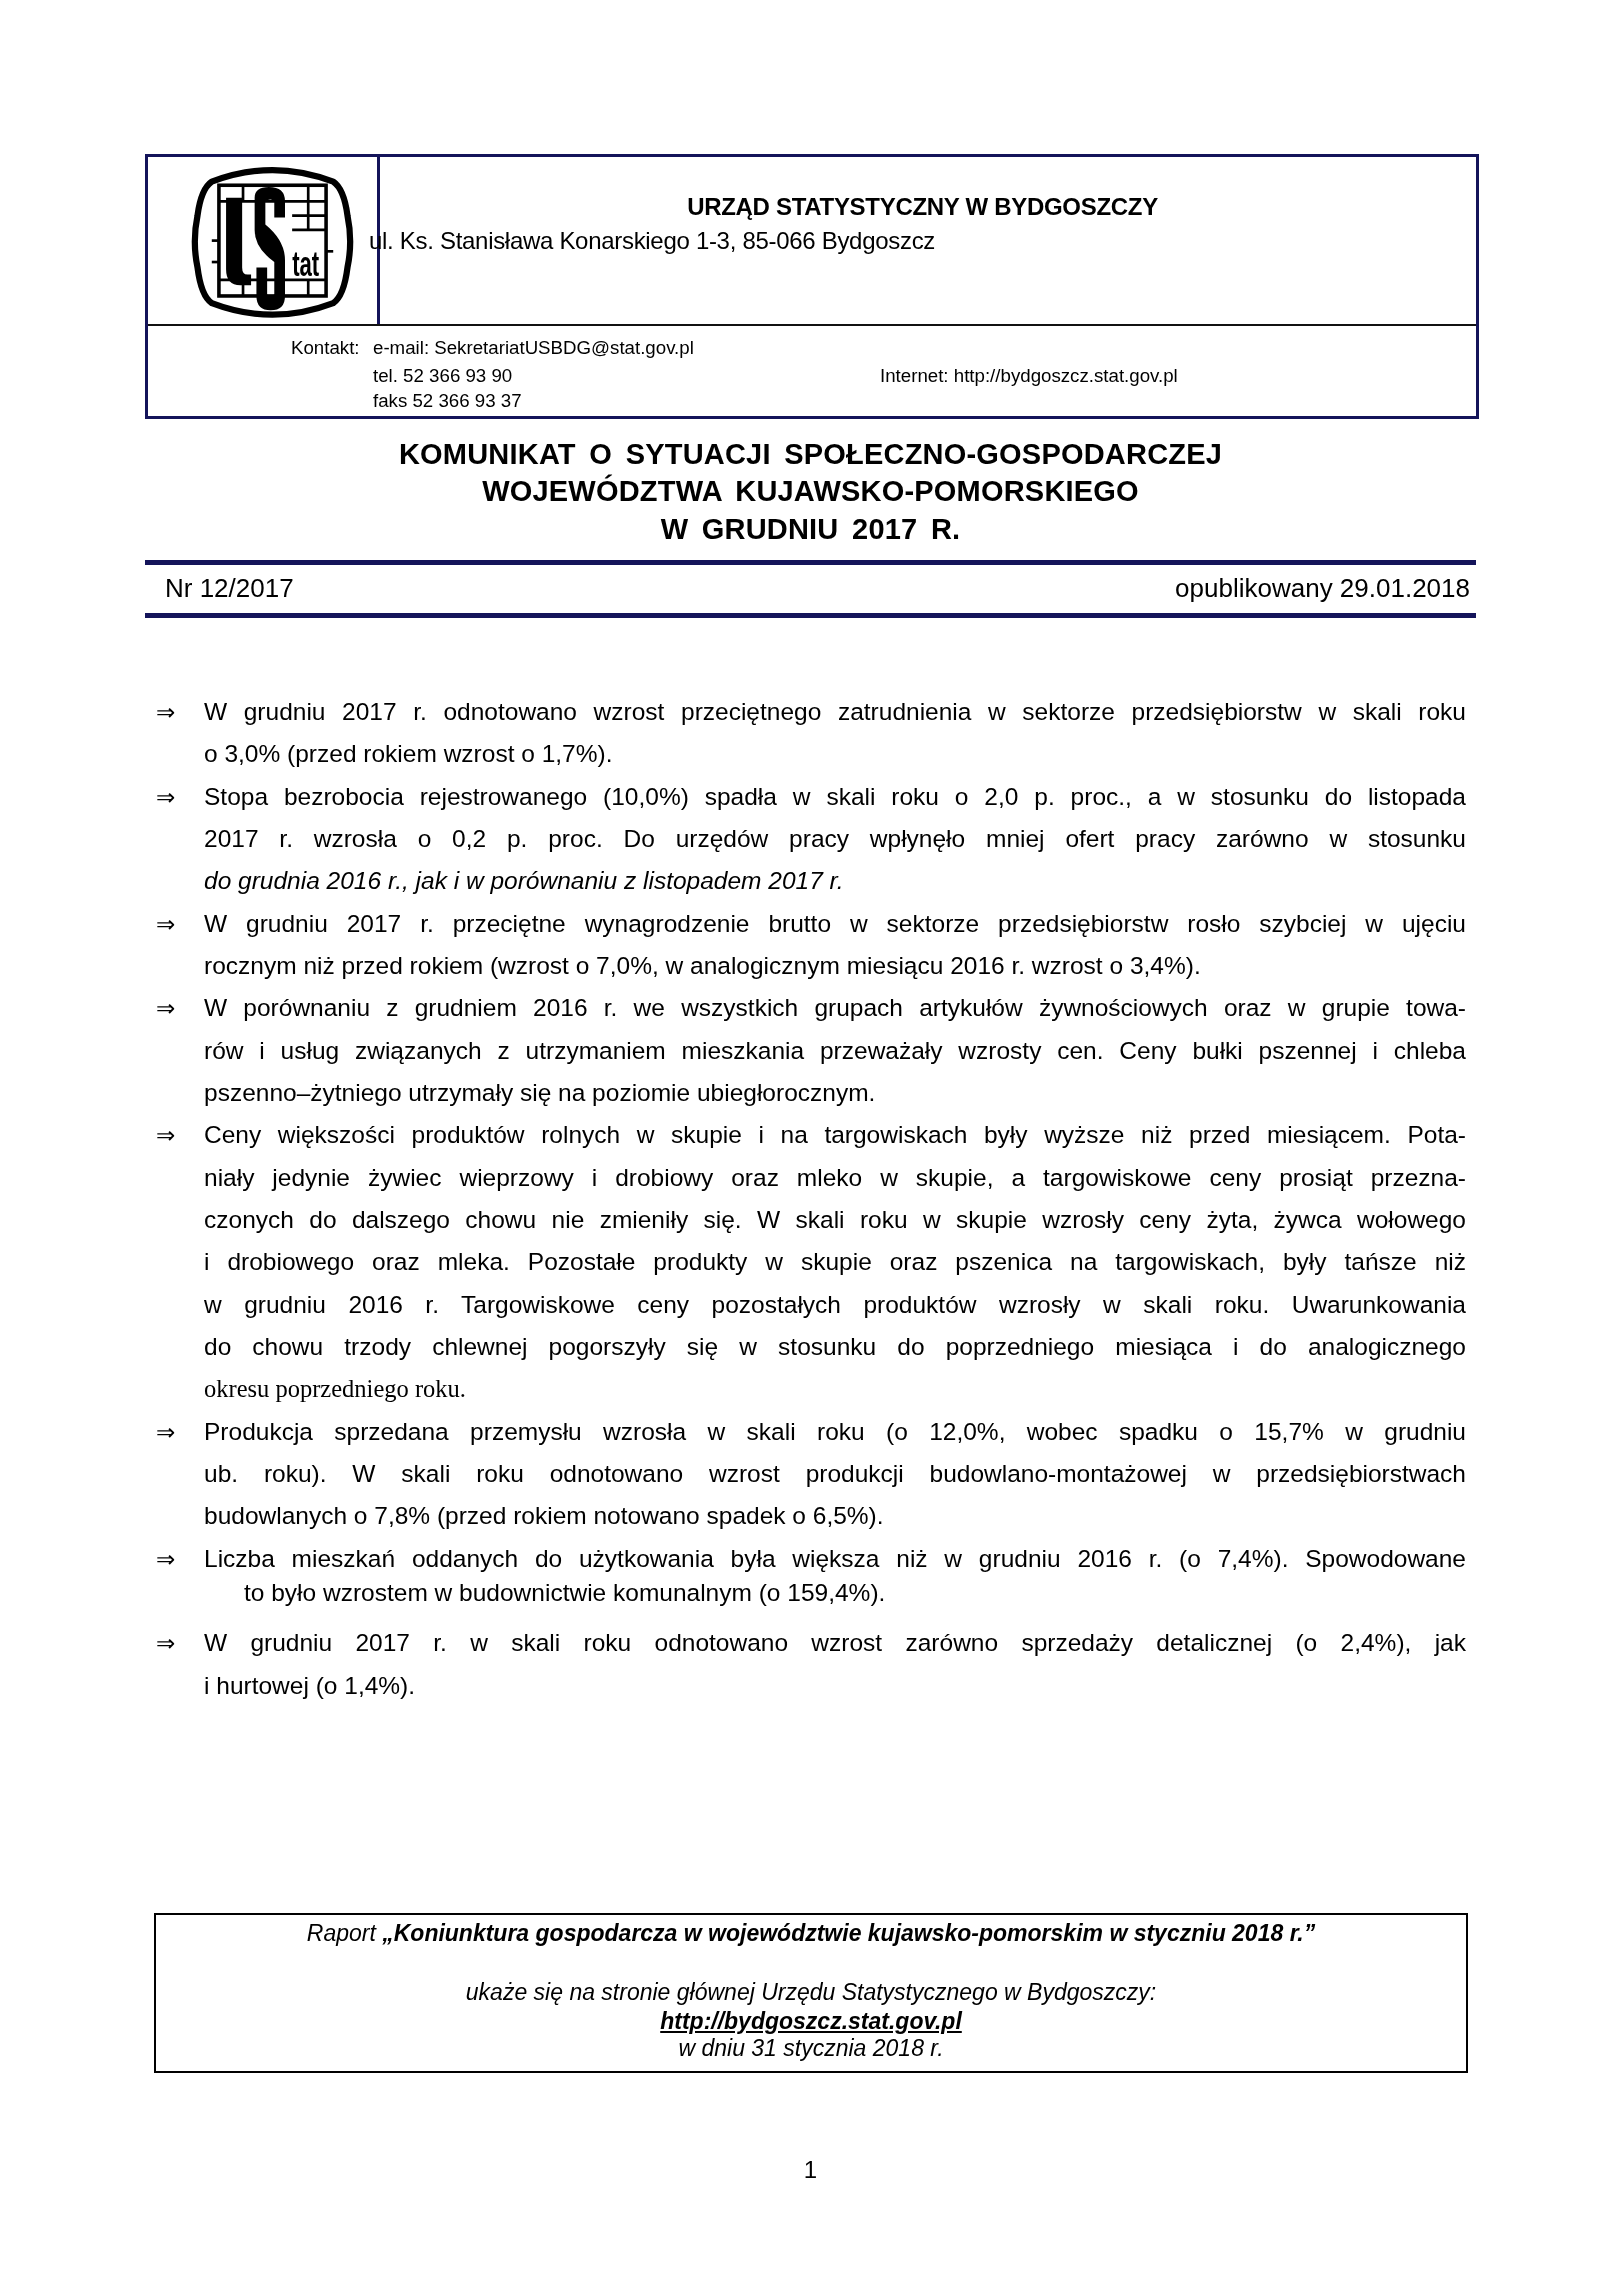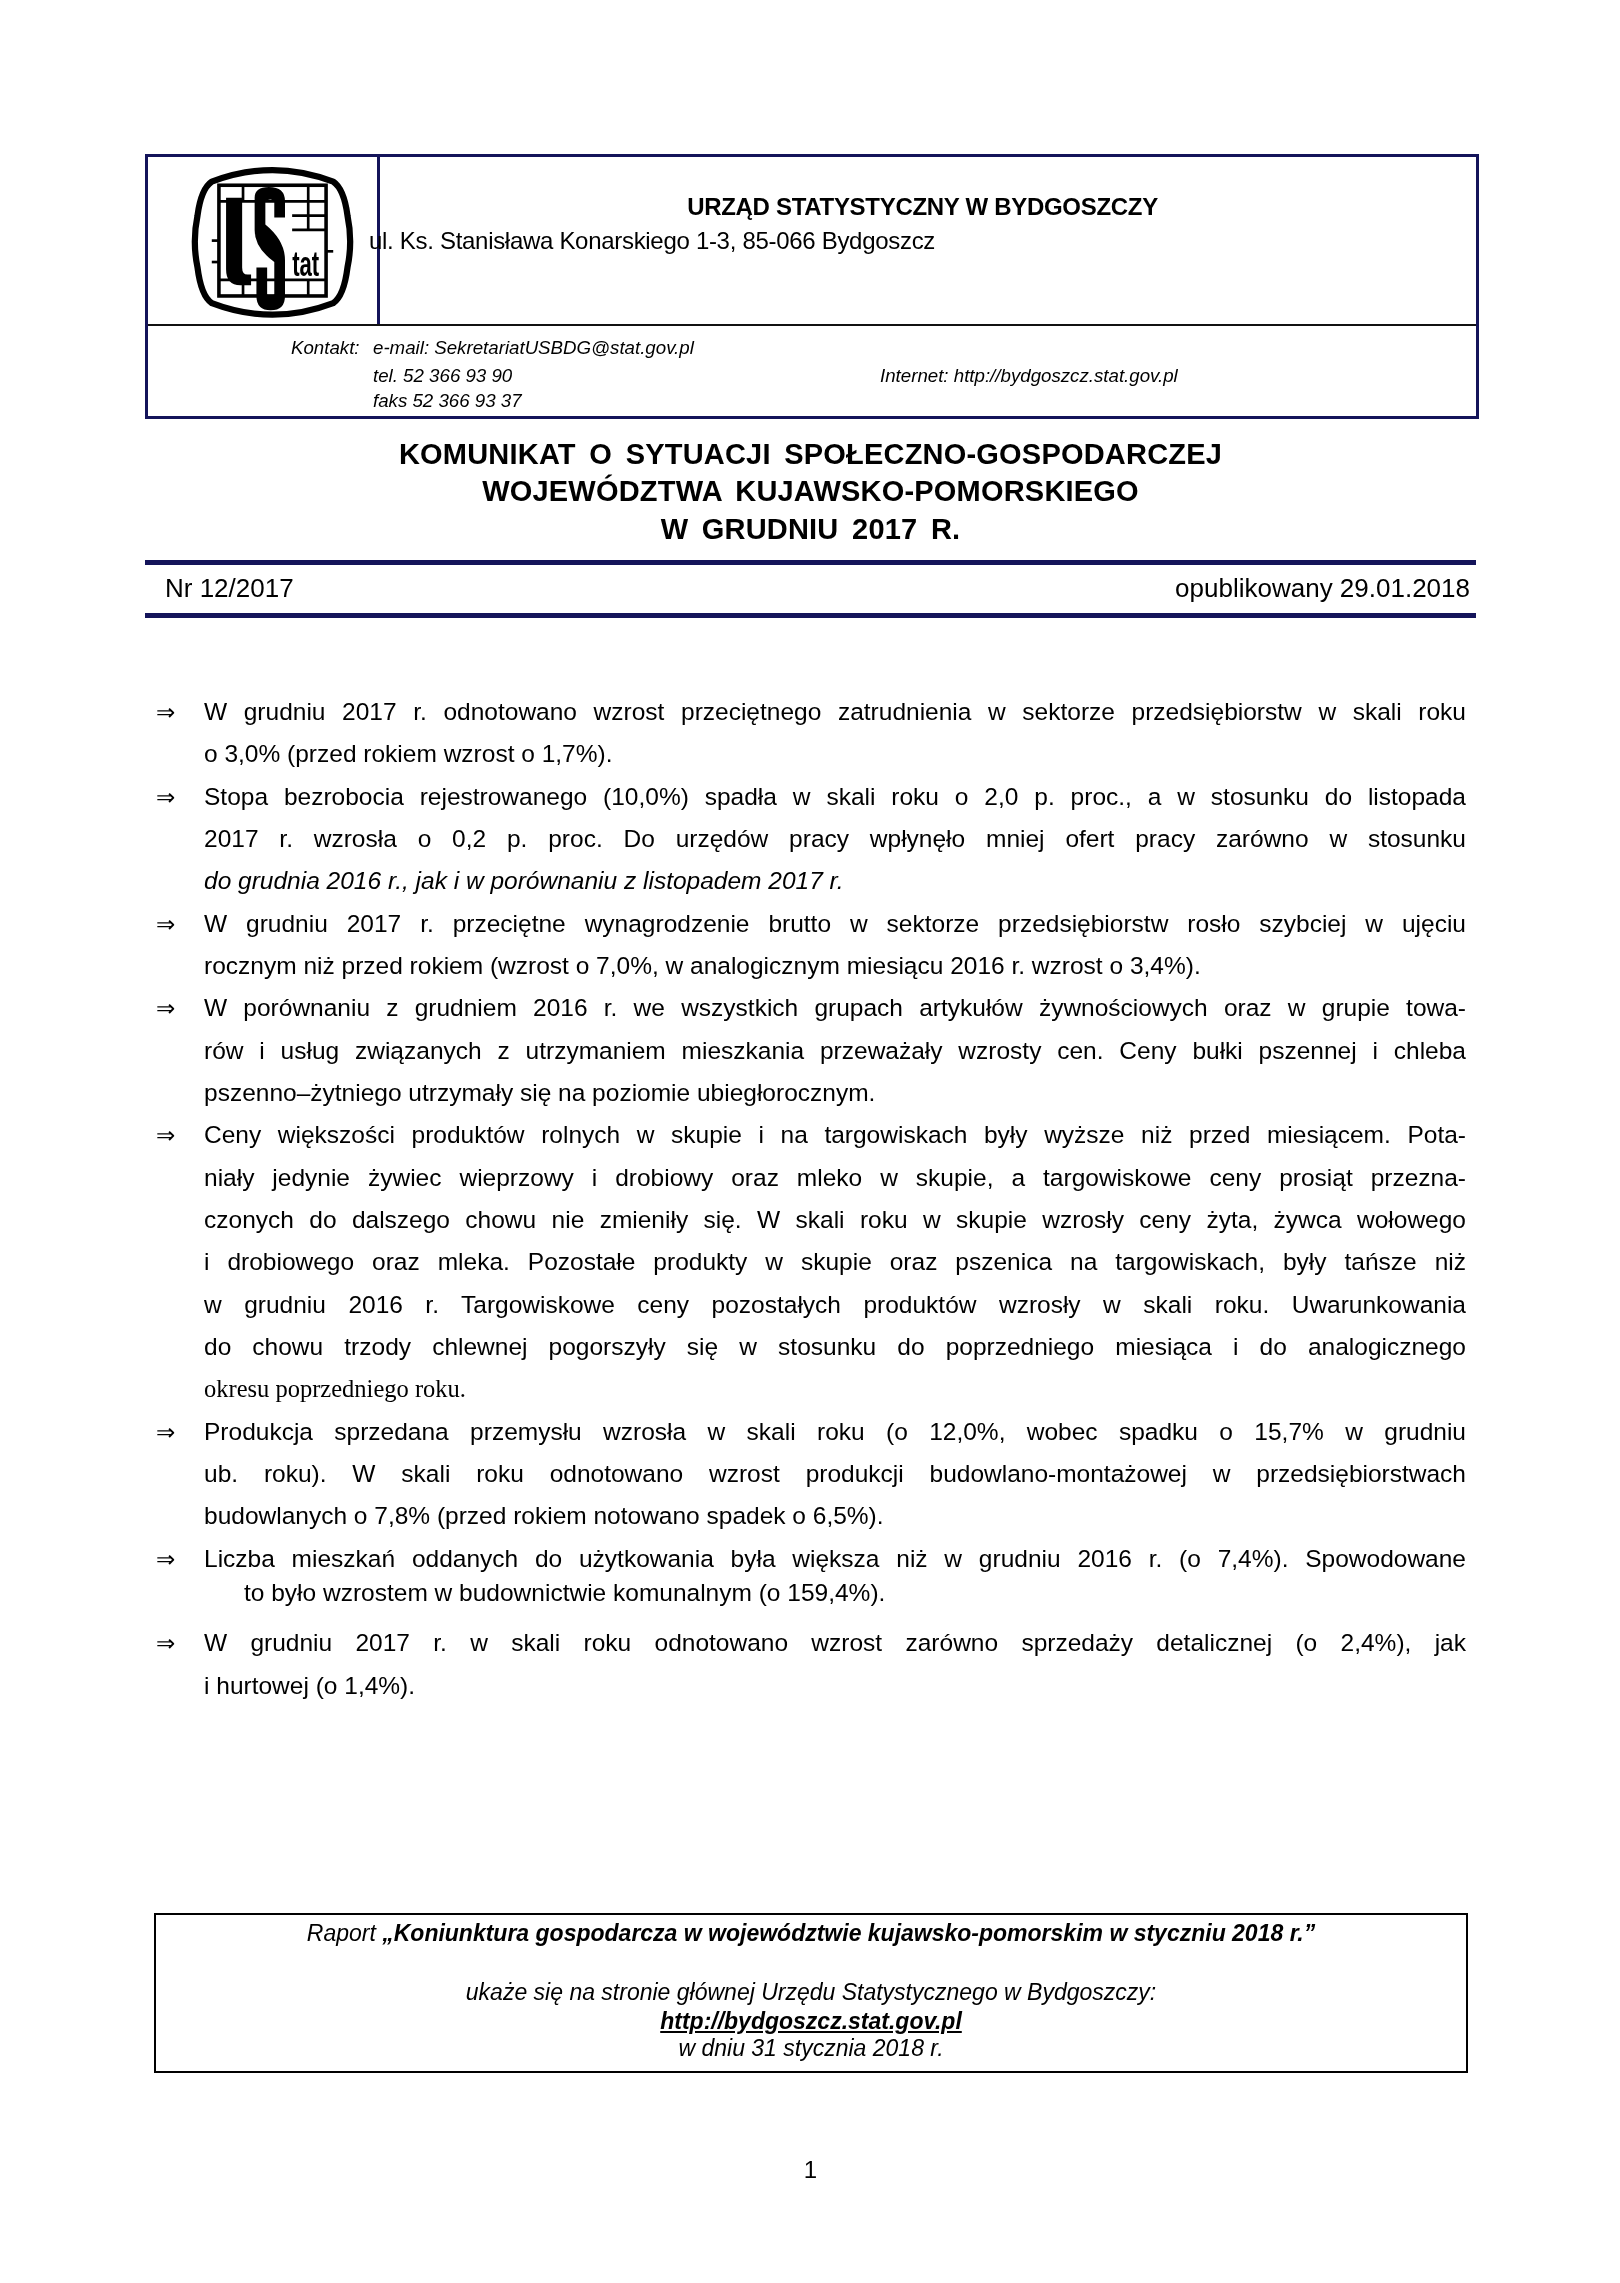--- a/index.html
+++ b/index.html
@@ -10,21 +10,21 @@
   .hdr-box { position: absolute; left: 145px; top: 154px; width: 1328px; height: 259px;
              border: 3.6px solid #14145a; box-sizing: content-box; }
   .hdr-logo-cell { position: absolute; left: 12px; top: 0; width: 217px; height: 167px;
                    border-right: 3.6px solid #14145a; }
   .hdr-hline { position: absolute; left: 0; right: 0; top: 167px; height: 0; border-top: 2.7px solid #111; }
   .logo { position: absolute; left: 25px; top: 5.3px; width: 175px; height: 159px; }
   .org-name { position: absolute; left: 221px; right: 0; top: 36px; text-align: center;
               font-weight: bold; font-size: 24px; letter-spacing: -0.3px; }
   .org-addr { position: absolute; left: 221px; right: 0; top: 70px; text-align: left;
               font-weight: normal; font-size: 24px; letter-spacing: -0.3px; }
-  .contact { position: absolute; font-size: 18.7px; white-space: nowrap; font-style: italic; }
+  .contact { position: absolute; font-size: 18.7px; white-space: nowrap; }
 
   
   .title { position: absolute; left: 145px; width: 1331px; text-align: center;
            font-weight: bold; font-size: 29px; letter-spacing: 0.2px; word-spacing: 5.3px; }
   .rule { position: absolute; left: 145px; width: 1331px; height: 4.5px; background: #14145a; }
   .meta { position: absolute; font-size: 26px; white-space: nowrap; }
 
   
   .bullets { position: absolute; left: 156px; top: 691px; width: 1314px; }
   .line { position: absolute; left: 48px; width: 1262px; height: 42px; line-height: 42px;

